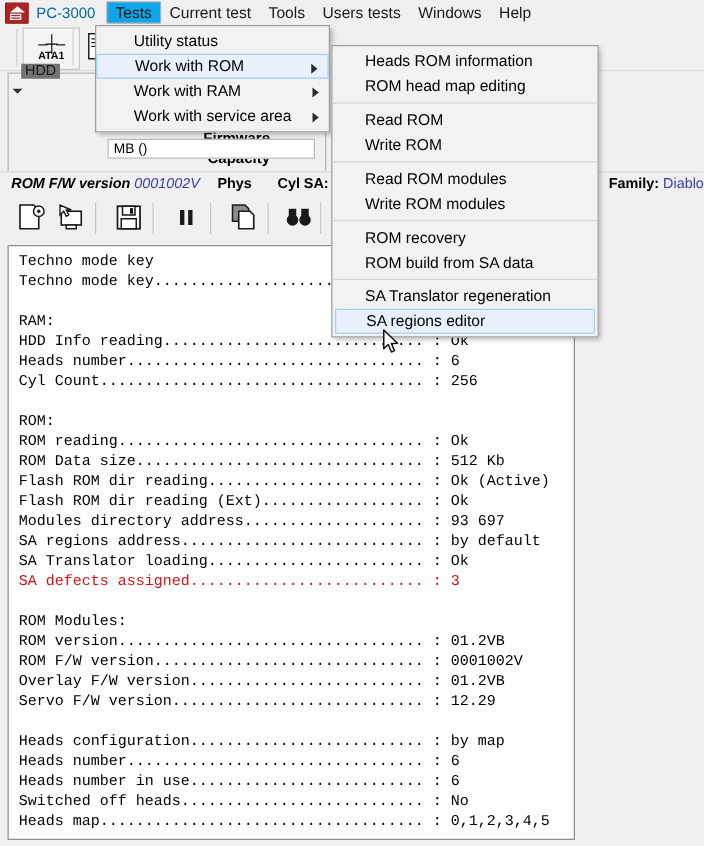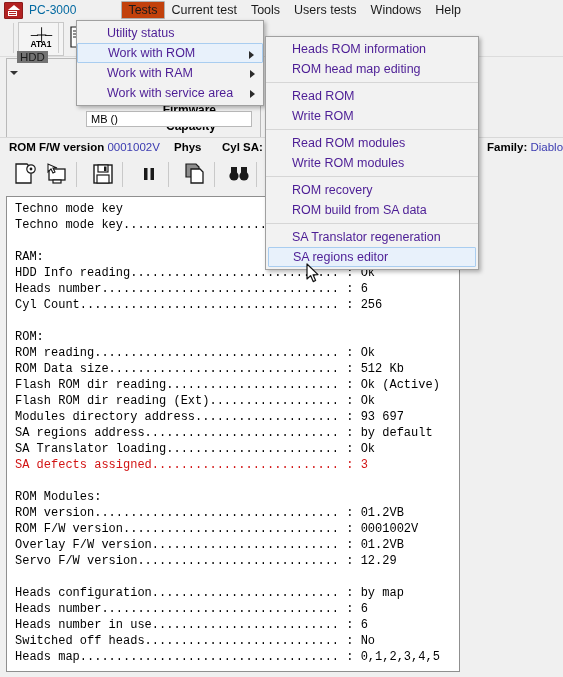--- a/index.html
+++ b/index.html
@@ -34,21 +34,21 @@
   .logo .base:after{
     content:"";position:absolute;left:1px;top:1px;width:7px;height:1px;
     background:#b22222;box-shadow:0 2px 0 #b22222;
   }
   #app-title{font-size:12px;color:#0369a1;margin-right:9px;white-space:nowrap;}
   .mbitem{
     font-size:12.5px;color:#1b1b1b;padding:2px 7px;white-space:nowrap;
     line-height:14px;
   }
   .mbitem.active{
-    background:#c2410c;border:1px solid #b0b0b0;padding:1px 6px;border-radius:1px;margin-left:36px;
+    background:#0ea5e9;border:1px solid #b0b0b0;padding:1px 6px;border-radius:1px;
   }
   
   #toolbar-top{
     position:absolute;left:0;top:20px;width:563px;height:36px;
     background:#f0f0f0;border-bottom:1px solid #dcdcdc;
   }
   .tbtn{
     position:absolute;top:2px;width:44px;height:32px;
     border:1px solid #c8c8c8;background:#f4f4f4;
     display:flex;flex-direction:column;align-items:center;justify-content:center;
@@ -119,21 +119,21 @@
     background:#f0f0f0;border-right:1px solid #c5c5c5;
   }
   
   .menu{
     position:absolute;background:#f2f2f2;border:1px solid #a0a0a0;
     box-shadow:2px 2px 4px rgba(0,0,0,0.28);
     padding:2px 0;z-index:40;
   }
   .mi{
     position:relative;height:20px;line-height:20px;
-    font-size:12.5px;color:#4c1d95;
+    font-size:12.5px;color:#000000;
     padding:0 26px 0 22px;white-space:nowrap;
   }
   .mi.hl{
     background:#e8f1fb;border:1px solid #a9cdf0;
     height:18px;line-height:18px;border-radius:1px;
   }
   .mi .arrow{
     position:absolute;right:8px;top:7px;width:0;height:0;
     border-top:4px solid transparent;border-bottom:4px solid transparent;
     border-left:5px solid #2b2b2b;
@@ -196,21 +196,21 @@
   <div class="hdd-row" style="top:44px;">
     <span class="hdd-lbl">Firmware</span>
   </div>
   <div class="hdd-row" style="top:60px;">
     <span class="hdd-lbl">Capacity</span>
   </div>
 </div>
 <div id="capacity-field">MB ()</div>
 
 <div id="status-strip">
-  <span class="st" style="left:9px;">
+  <span class="st" style="left:9px;font-style:italic;">
     <b>ROM F/W version</b>
     <span class="v">0001002V</span>
   </span>
   <span class="st" style="left:174px;">
     <b>Phys</b>
   </span>
   <span class="st" style="left:222px;">
     <b>Cyl SA:</b>
     <span class="v">256</span>
   </span>

